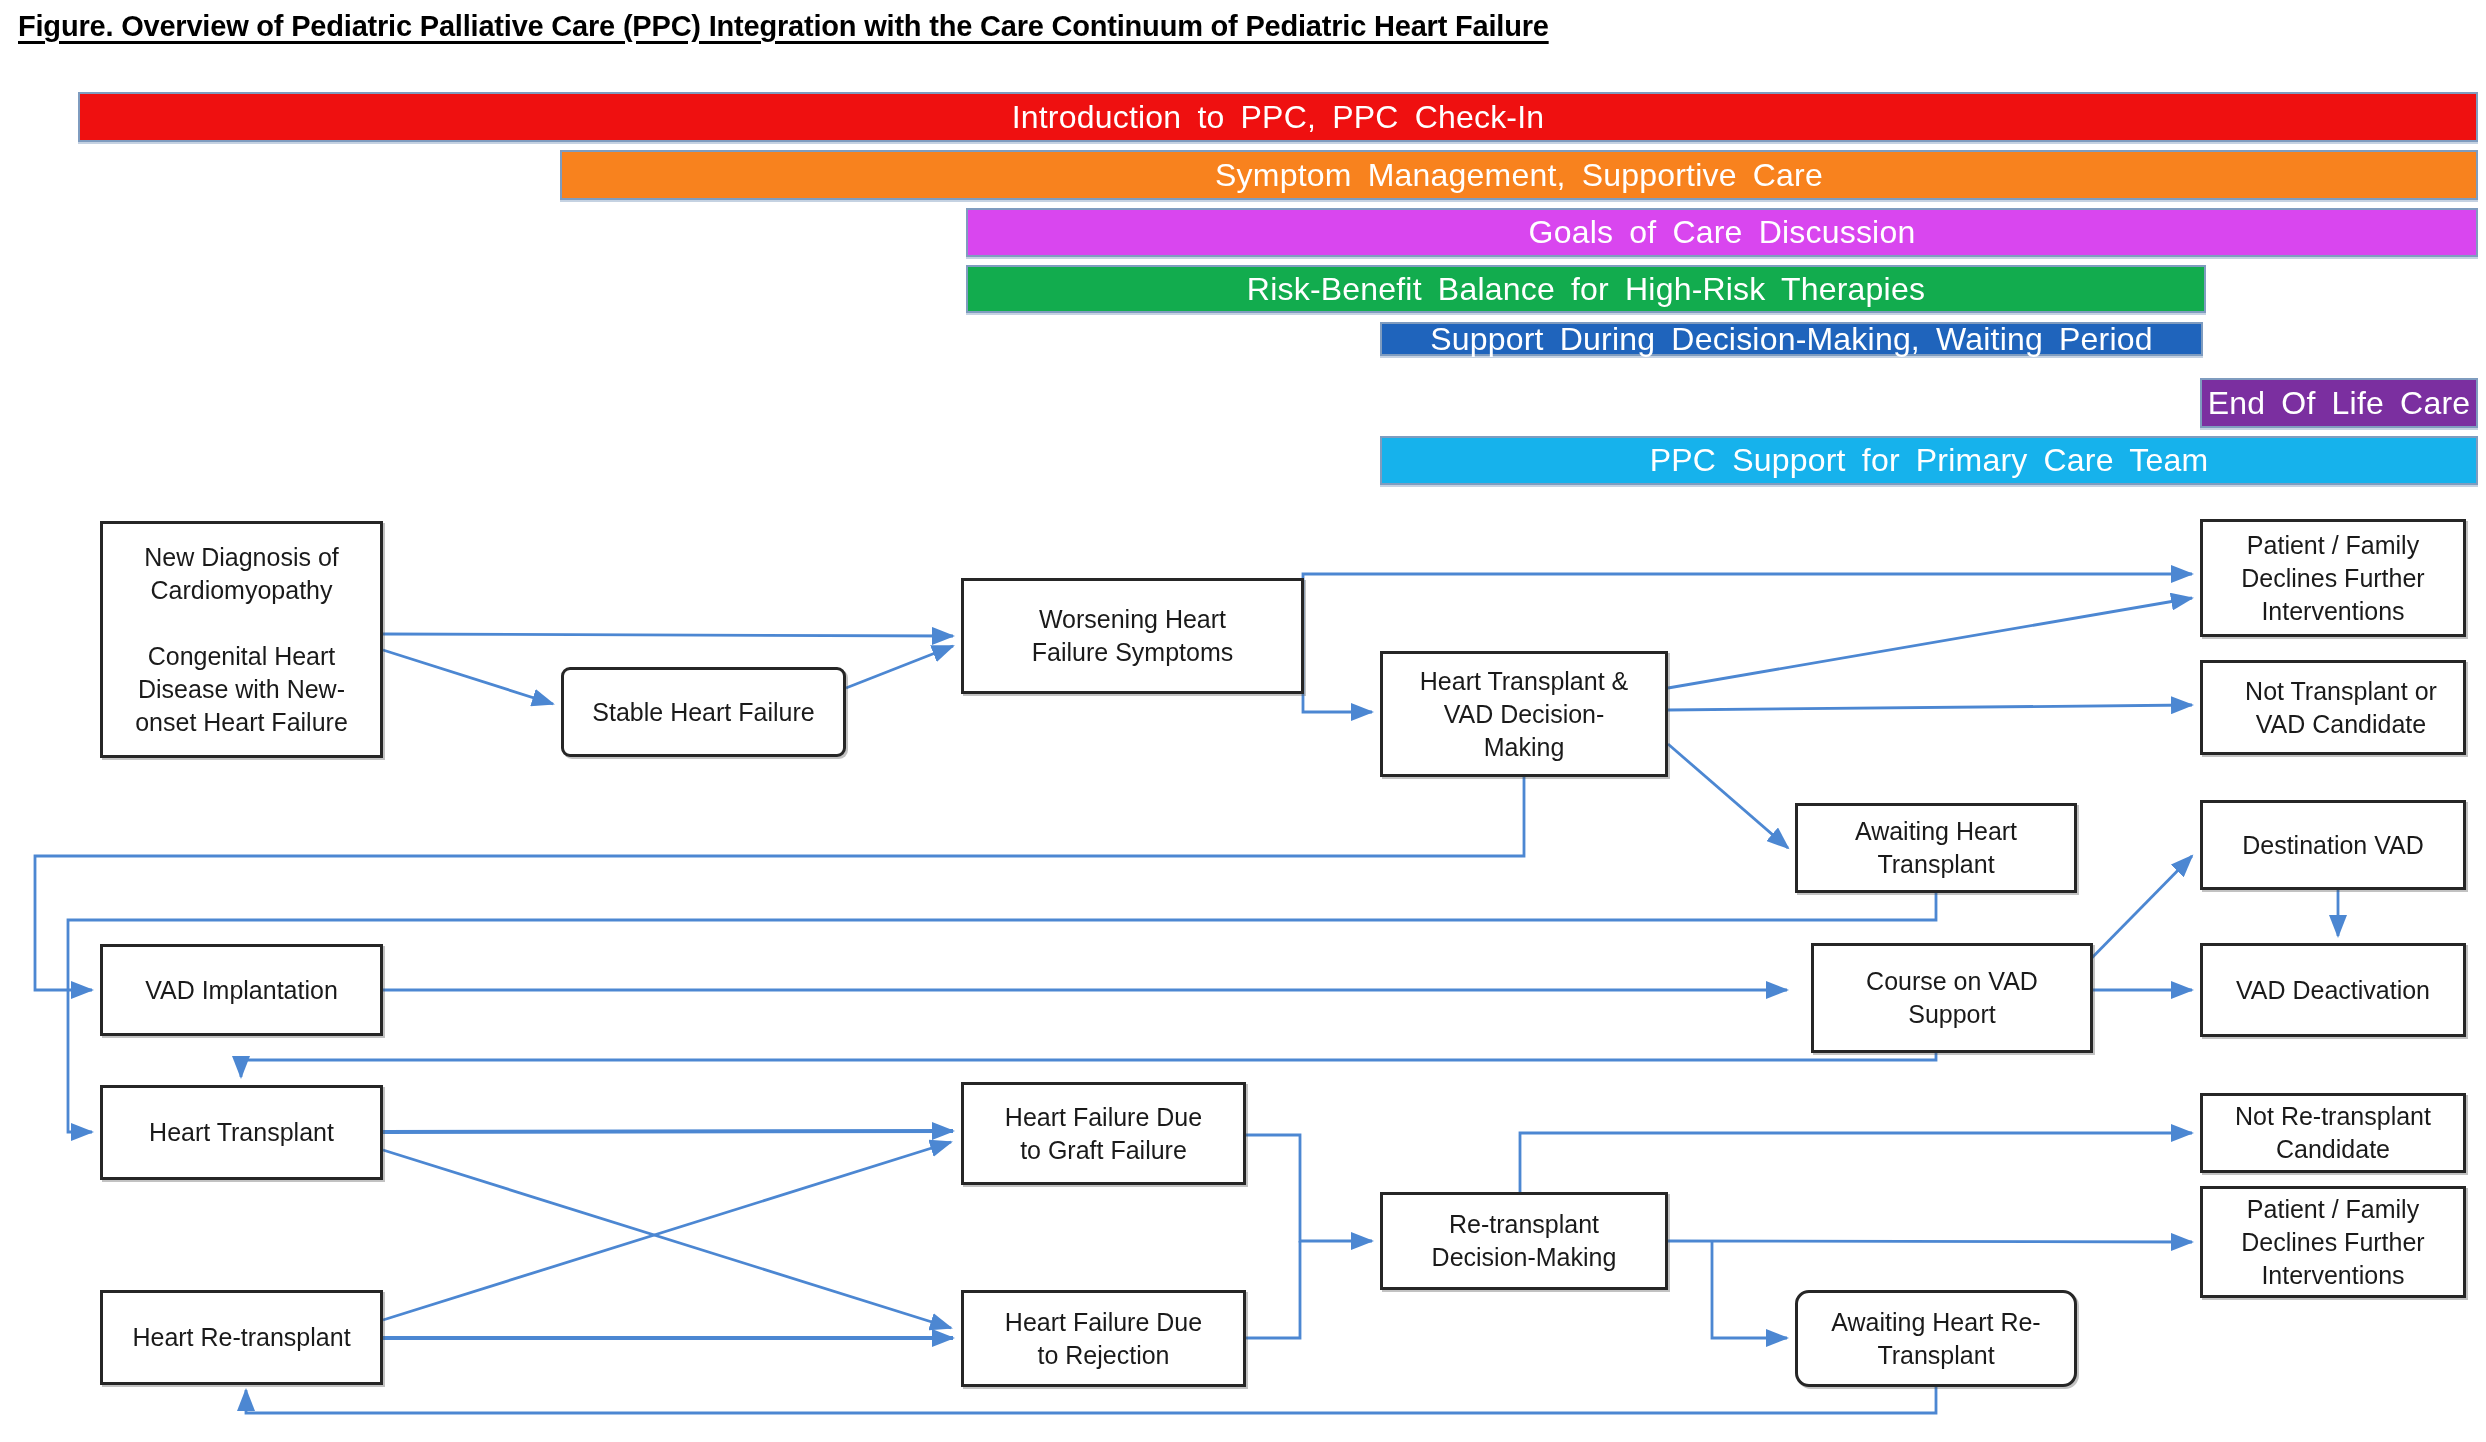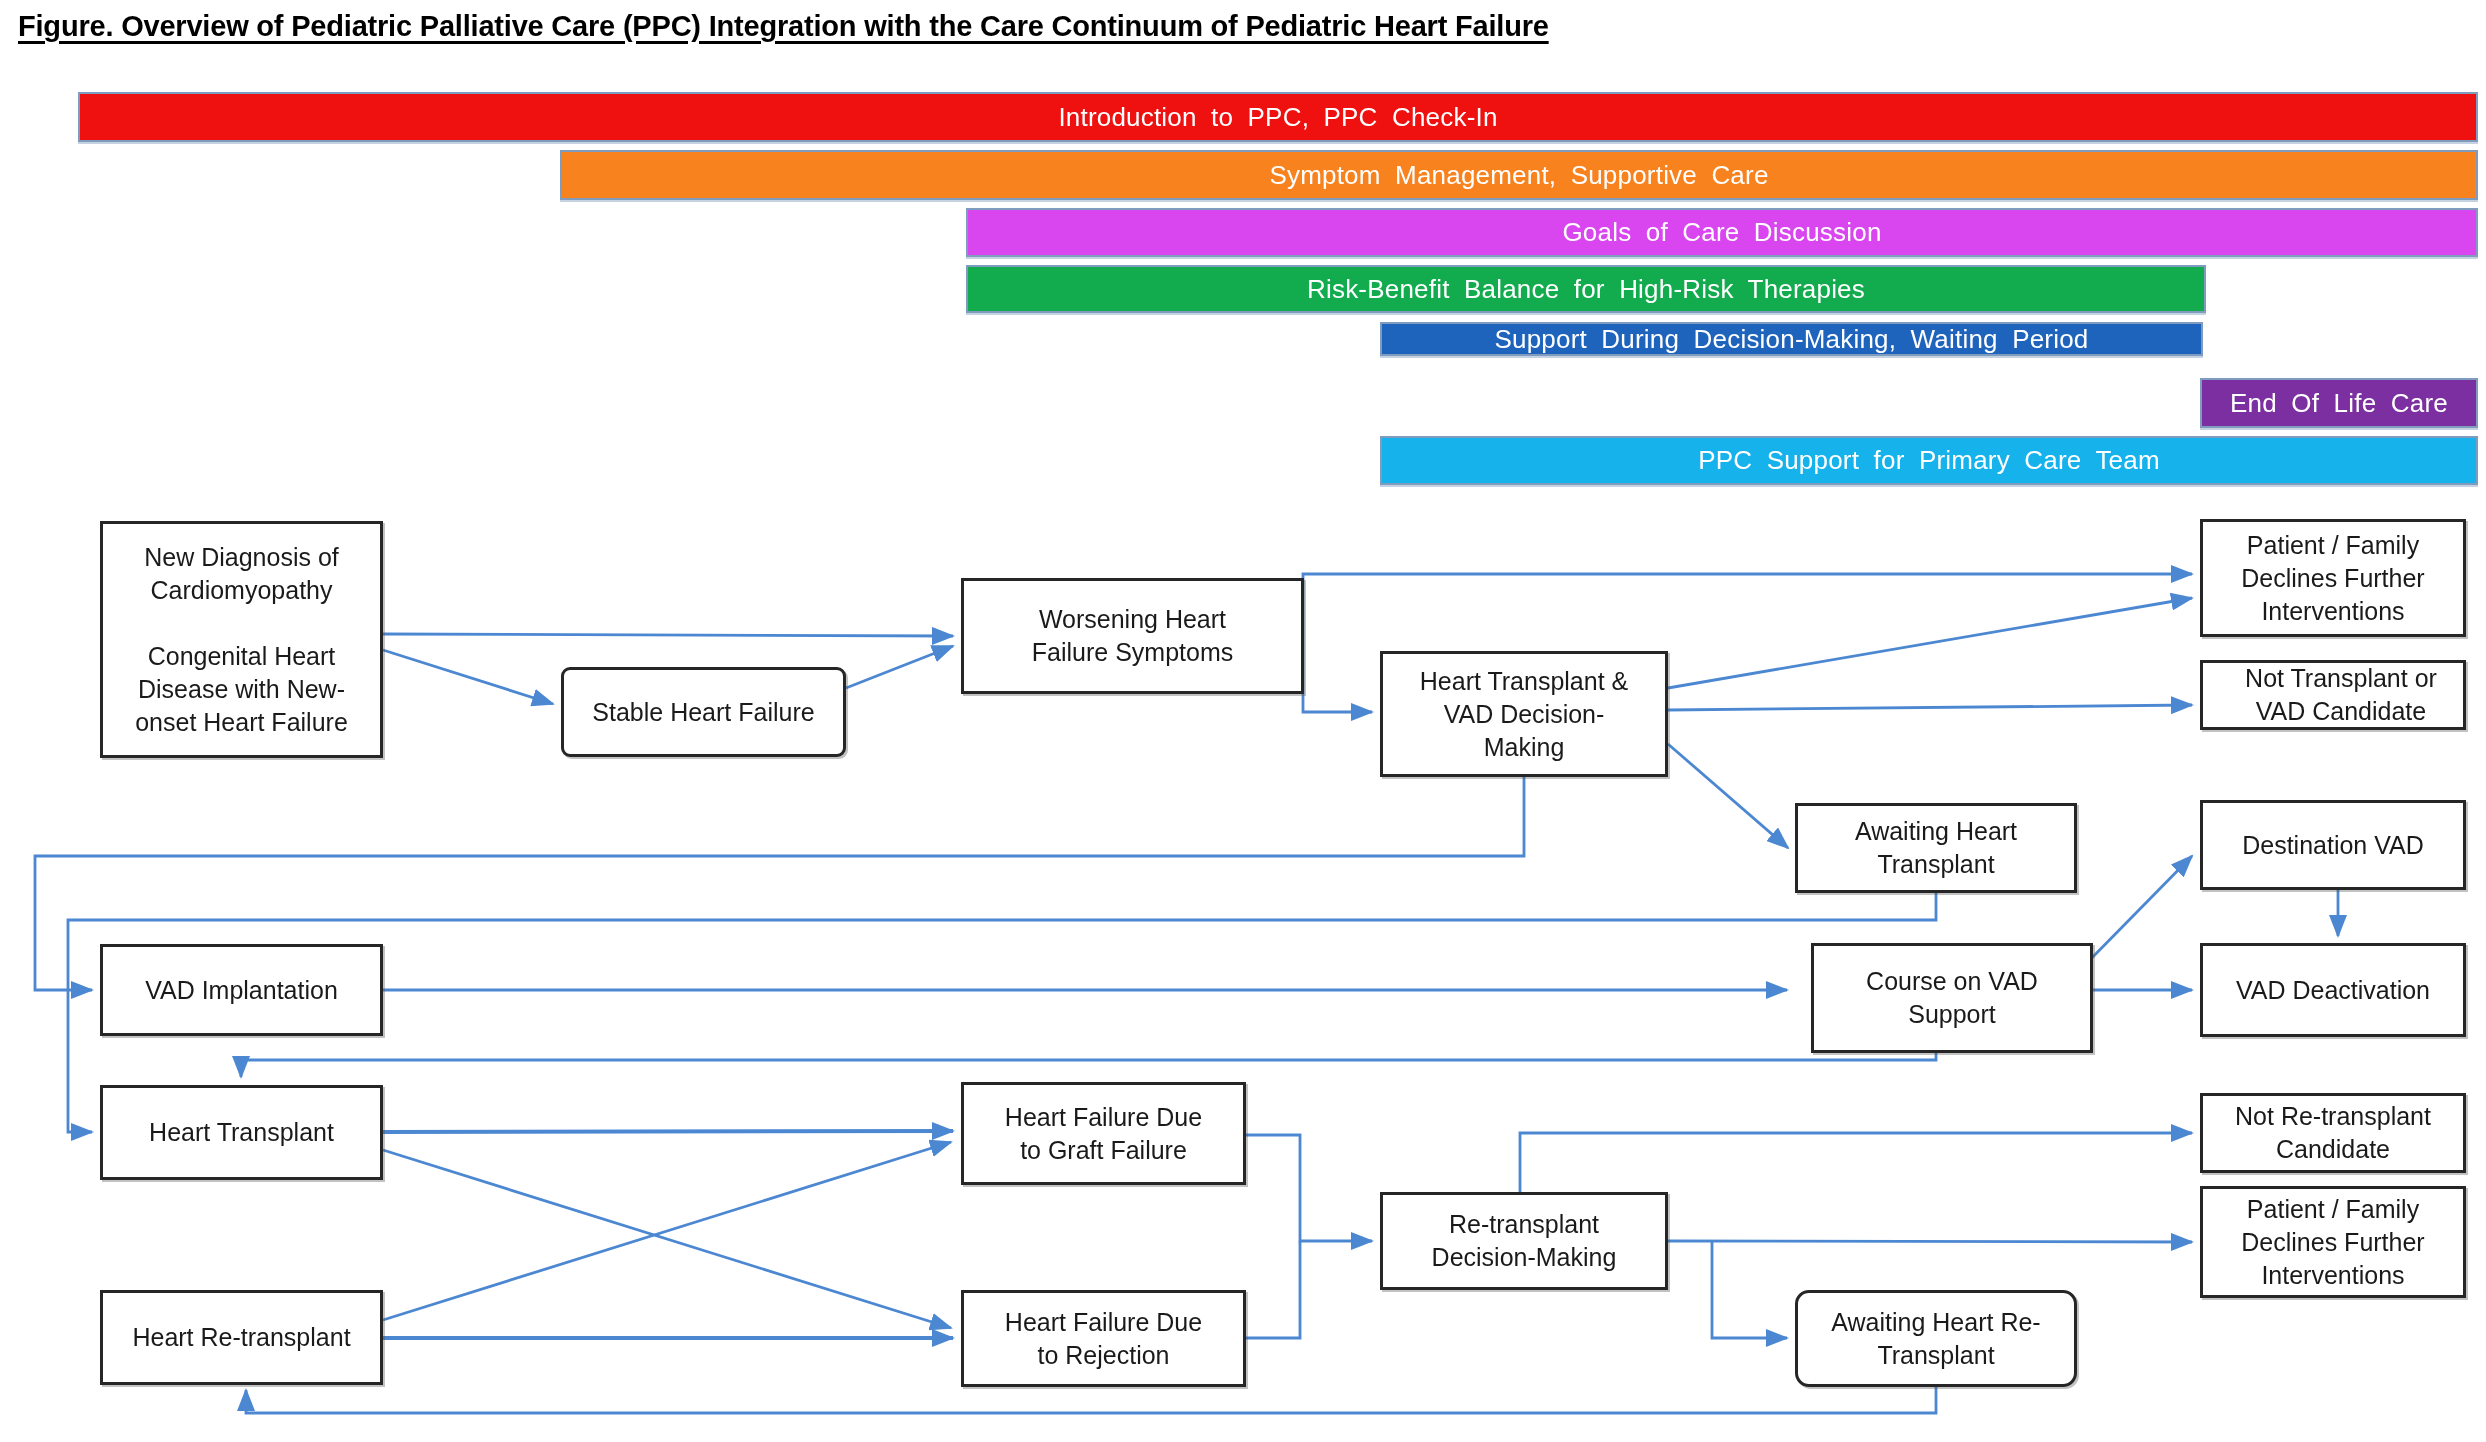--- a/index.html
+++ b/index.html
@@ -20,21 +20,21 @@
     white-space:nowrap;
   }
   .bar{
     position:absolute;
     display:flex;align-items:center;justify-content:center;
     box-sizing:border-box;
     border:2px solid #7f9cbf;
     box-shadow:0 2px 0 rgba(127,156,191,0.45);
   }
   .bar span{
-    color:#ffffff;font-size:26px;word-spacing:7px;letter-spacing:0.2px;
+    color:#ffffff;font-size:32px;word-spacing:7px;letter-spacing:0.2px;
     white-space:nowrap;
   }
   .node{
     position:absolute;
     display:flex;align-items:center;justify-content:center;
     box-sizing:border-box;
     background:#ffffff;
     border:3px solid #262626;
     box-shadow:2px 2px 0 rgba(80,80,80,0.35);
   }
@@ -124,21 +124,21 @@
     <div class="node" style="left: 1380px; top: 651px; width: 288px; height: 126px;">
       <span>Heart Transplant &amp;
 VAD Decision-
 Making</span>
     </div>
     <div class="node" style="left: 2200px; top: 519px; width: 266px; height: 118px;">
       <span>Patient / Family
 Declines Further
 Interventions</span>
     </div>
-    <div class="node" style="left: 2200px; top: 660px; width: 266px; height: 70px; padding-left: 16px;">
+    <div class="node" style="left: 2200px; top: 660px; width: 266px; height: 95px; padding-left: 16px;">
       <span>Not Transplant or
 VAD Candidate</span>
     </div>
     <div class="node" style="left: 1795px; top: 803px; width: 282px; height: 90px;">
       <span>Awaiting Heart
 Transplant</span>
     </div>
     <div class="node" style="left: 2200px; top: 800px; width: 266px; height: 90px;">
       <span>Destination VAD</span>
     </div>

